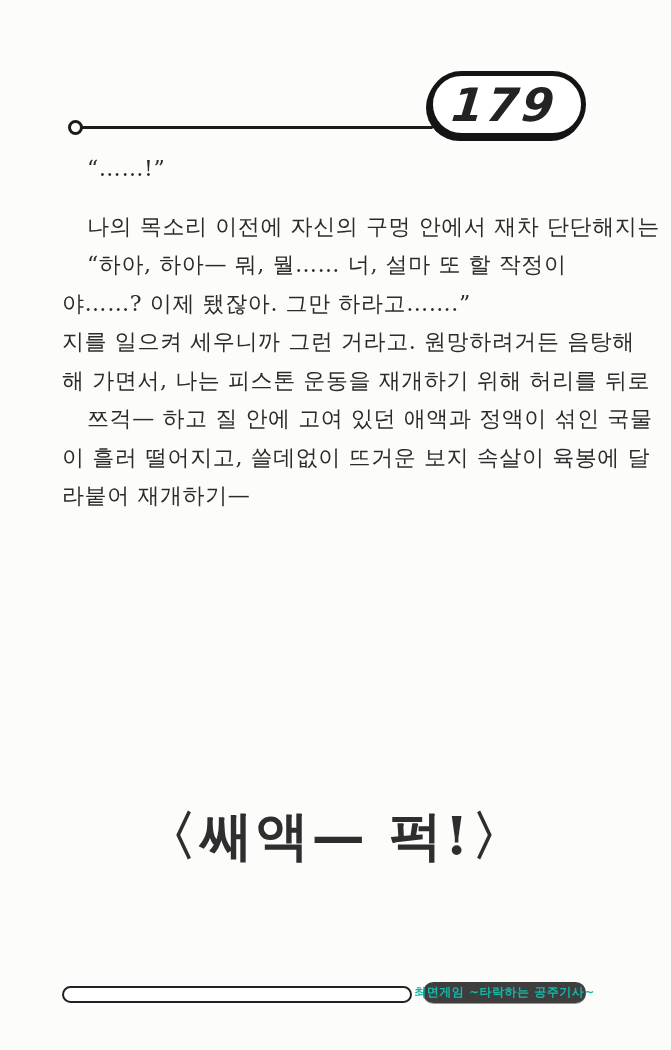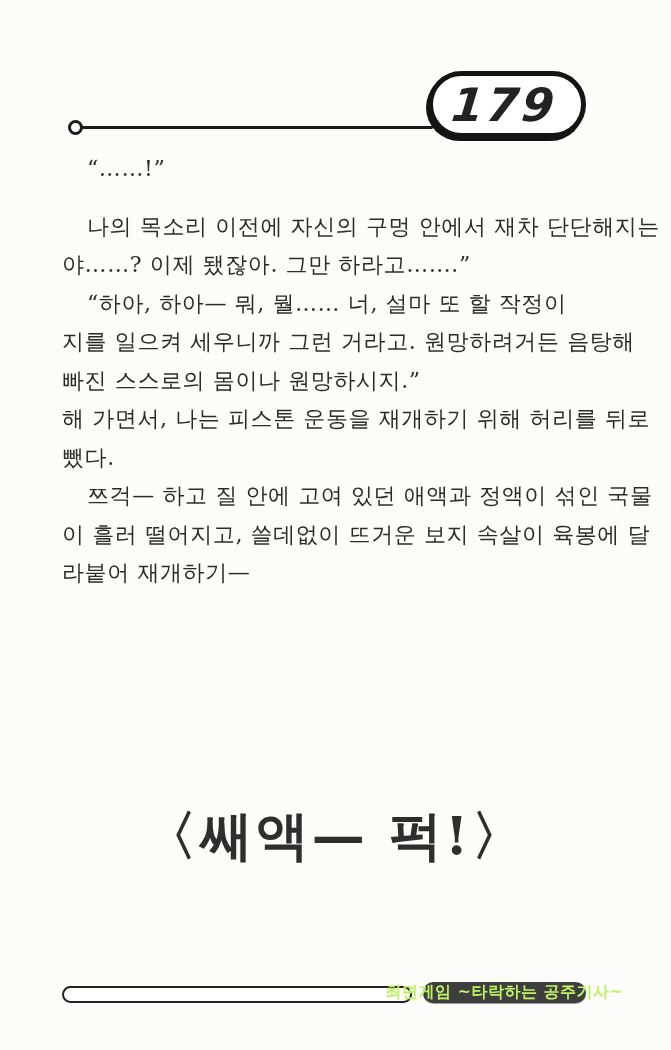--- a/index.html
+++ b/index.html
@@ -93,48 +93,46 @@
     left: 423px; top: 982px;
     width: 163px; height: 21px;
     background: #3e3e3e;
     border-radius: 11px;
     box-shadow: 0 1px 0 #9a9a9a;
     display: flex;
     align-items: center;
     justify-content: center;
   }
   .footer-badge-text {
-    color: #bef264;
+    color: #14b8a6;
     font-family: "DejaVu Sans", "Liberation Sans", sans-serif;
-    font-size: 16px;
+    font-size: 12px;
     font-weight: bold;
     letter-spacing: 0.5px;
     white-space: nowrap;
   }
 </style>
 </head>
 <body>
 
 <div class="page">
 
   <span class="header-ring"></span>
   <div class="header-rule"></div>
   <div class="page-badge">
     <span class="page-number">179</span>
   </div>
 
   <div class="text-block">
     <div class="line indent">“……!”</div>
     <div class="line indent gap">나의 목소리 이전에 자신의 구멍 안에서 재차 단단해지는</div>
+    <div class="line indent">“하아, 하아— 뭐, 뭘…… 너, 설마 또 할 작정이</div>
     <div class="line">야……? 이제 됐잖아. 그만 하라고…….”</div>
-    <div class="line indent">“하아, 하아— 뭐, 뭘…… 너, 설마 또 할 작정이</div>
     <div class="line">지를 일으켜 세우니까 그런 거라고. 원망하려거든 음탕해</div>
-    <div class="line">빠진 스스로의 몸이나 원망하시지.”</div>
     <div class="line">해 가면서, 나는 피스톤 운동을 재개하기 위해 허리를 뒤로</div>
-    <div class="line">뺐다.</div>
     <div class="line indent">쯔걱— 하고 질 안에 고여 있던 애액과 정액이 섞인 국물</div>
     <div class="line">이 흘러 떨어지고, 쓸데없이 뜨거운 보지 속살이 육봉에 달</div>
     <div class="line">라붙어 재개하기—</div>
   </div>
 
   <div class="sfx">〈쌔액— 퍽!〉</div>
 
   <div class="footer-pill"></div>
   <div class="footer-badge">
     <span class="footer-badge-text">최면게임 ~타락하는 공주기사~</span>

